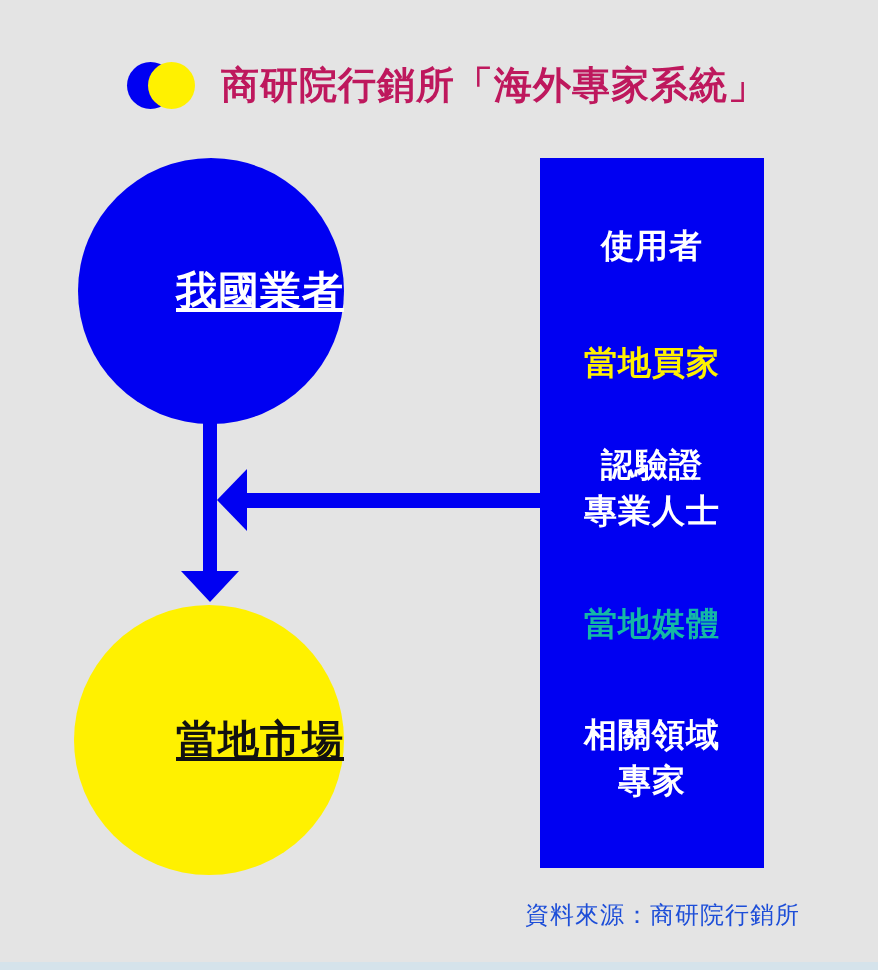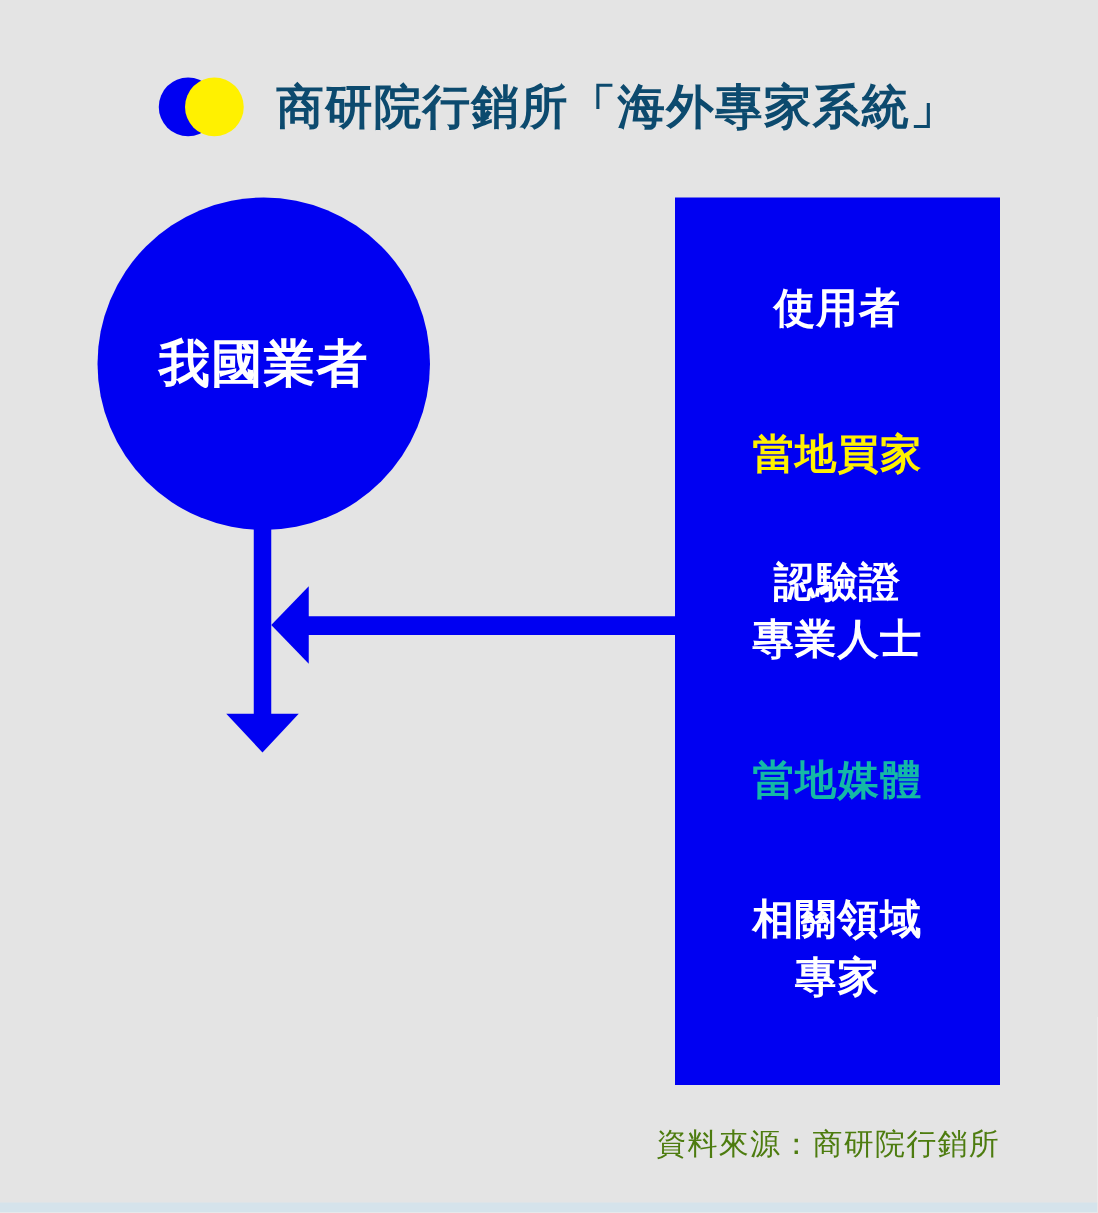--- a/index.html
+++ b/index.html
@@ -34,35 +34,36 @@
     height: 47px;
     border-radius: 50%;
     display: block;
   }
   .logo .c.b { left: 0; background: #0000F2; z-index: 1; }
   .logo .c.y { left: 21px; background: #FFF100; z-index: 2; }
   h1.title {
     margin: 0 0 0 26px;
     font-size: 38px;
     font-weight: bold;
-    color: #0c4a6e;
+    color: #be185d;
     letter-spacing: 1px;
     white-space: nowrap;
   }
 
   
   .node {
     position: absolute;
     border-radius: 50%;
     display: flex;
     align-items: center;
-    justify-content: center;
+    justify-content: flex-end;
     font-weight: bold;
     font-size: 41px;
     letter-spacing: 1px;
+    text-decoration: underline;
   }
   .node.blue-node {
     left: 78px; top: 158px;
     width: 266px; height: 266px;
     background: #0000F2;
     color: #FFFFFF;
   }
   .node.yellow-node {
     left: 74px; top: 605px;
     width: 270px; height: 270px;
@@ -85,21 +86,21 @@
     left: 217px; top: 469px;
     border-top: 31px solid transparent;
     border-bottom: 31px solid transparent;
     border-right: 30px solid #0000F2;
   }
 
   
   .panel {
     position: absolute;
     left: 540px; top: 158px;
-    width: 260px; height: 710px;
+    width: 224px; height: 710px;
     background: #0000F2;
   }
   .pitem {
     position: absolute;
     left: 0;
     width: 100%;
     transform: translateY(-50%);
     text-align: center;
     font-size: 33px;
     font-weight: bold;
@@ -108,21 +109,21 @@
     color: #FFFFFF;
     white-space: pre-line;
   }
 
   
   .source {
     position: absolute;
     top: 899px;
     right: 78px;
     font-size: 24px;
-    color: #4d7c0f;
+    color: #1d4ed8;
     letter-spacing: 1px;
     white-space: nowrap;
   }
   .bottombar {
     position: absolute;
     left: 0; right: 0; bottom: 0;
     height: 8px;
     background: #D5E3EB;
   }
 </style>
@@ -142,20 +143,23 @@
   <div class="node blue-node">
     <span>我國業者</span>
   </div>
 
   <div class="shaft v"></div>
   <div class="head down"></div>
 
   <div class="shaft h"></div>
   <div class="head left"></div>
 
+  <div class="node yellow-node">
+    <span>當地市場</span>
+  </div>
 
   <div class="panel">
     <div class="pitem" style="top: 88px; color: rgb(255, 255, 255);">使用者</div>
     <div class="pitem" style="top: 330px; color: rgb(255, 255, 255);">認驗證
 專業人士</div>
     <div class="pitem" style="top: 205px; color: rgb(255, 241, 0);">當地買家</div>
     <div class="pitem" style="top: 466px; color: #14b8a6;">當地媒體</div>
     <div class="pitem" style="top: 600px; color: #ffffff;">相關領域
 專家</div>
   </div>

